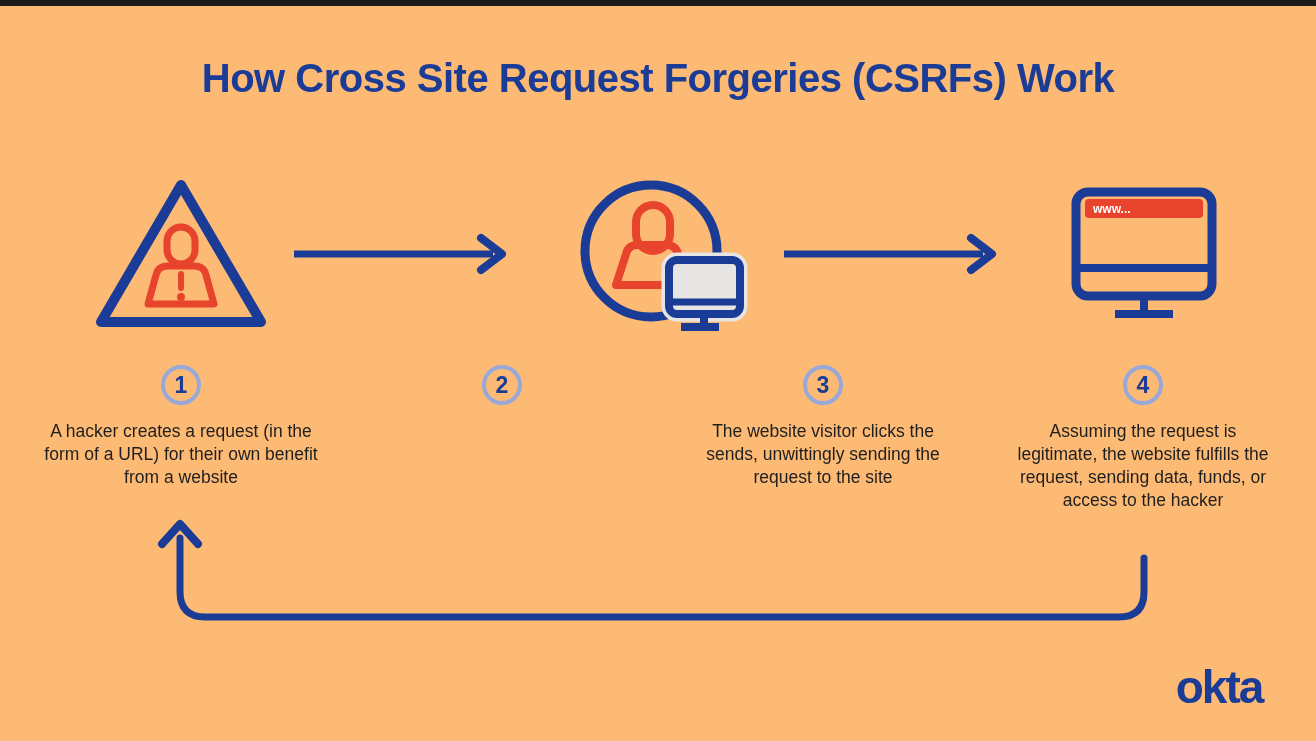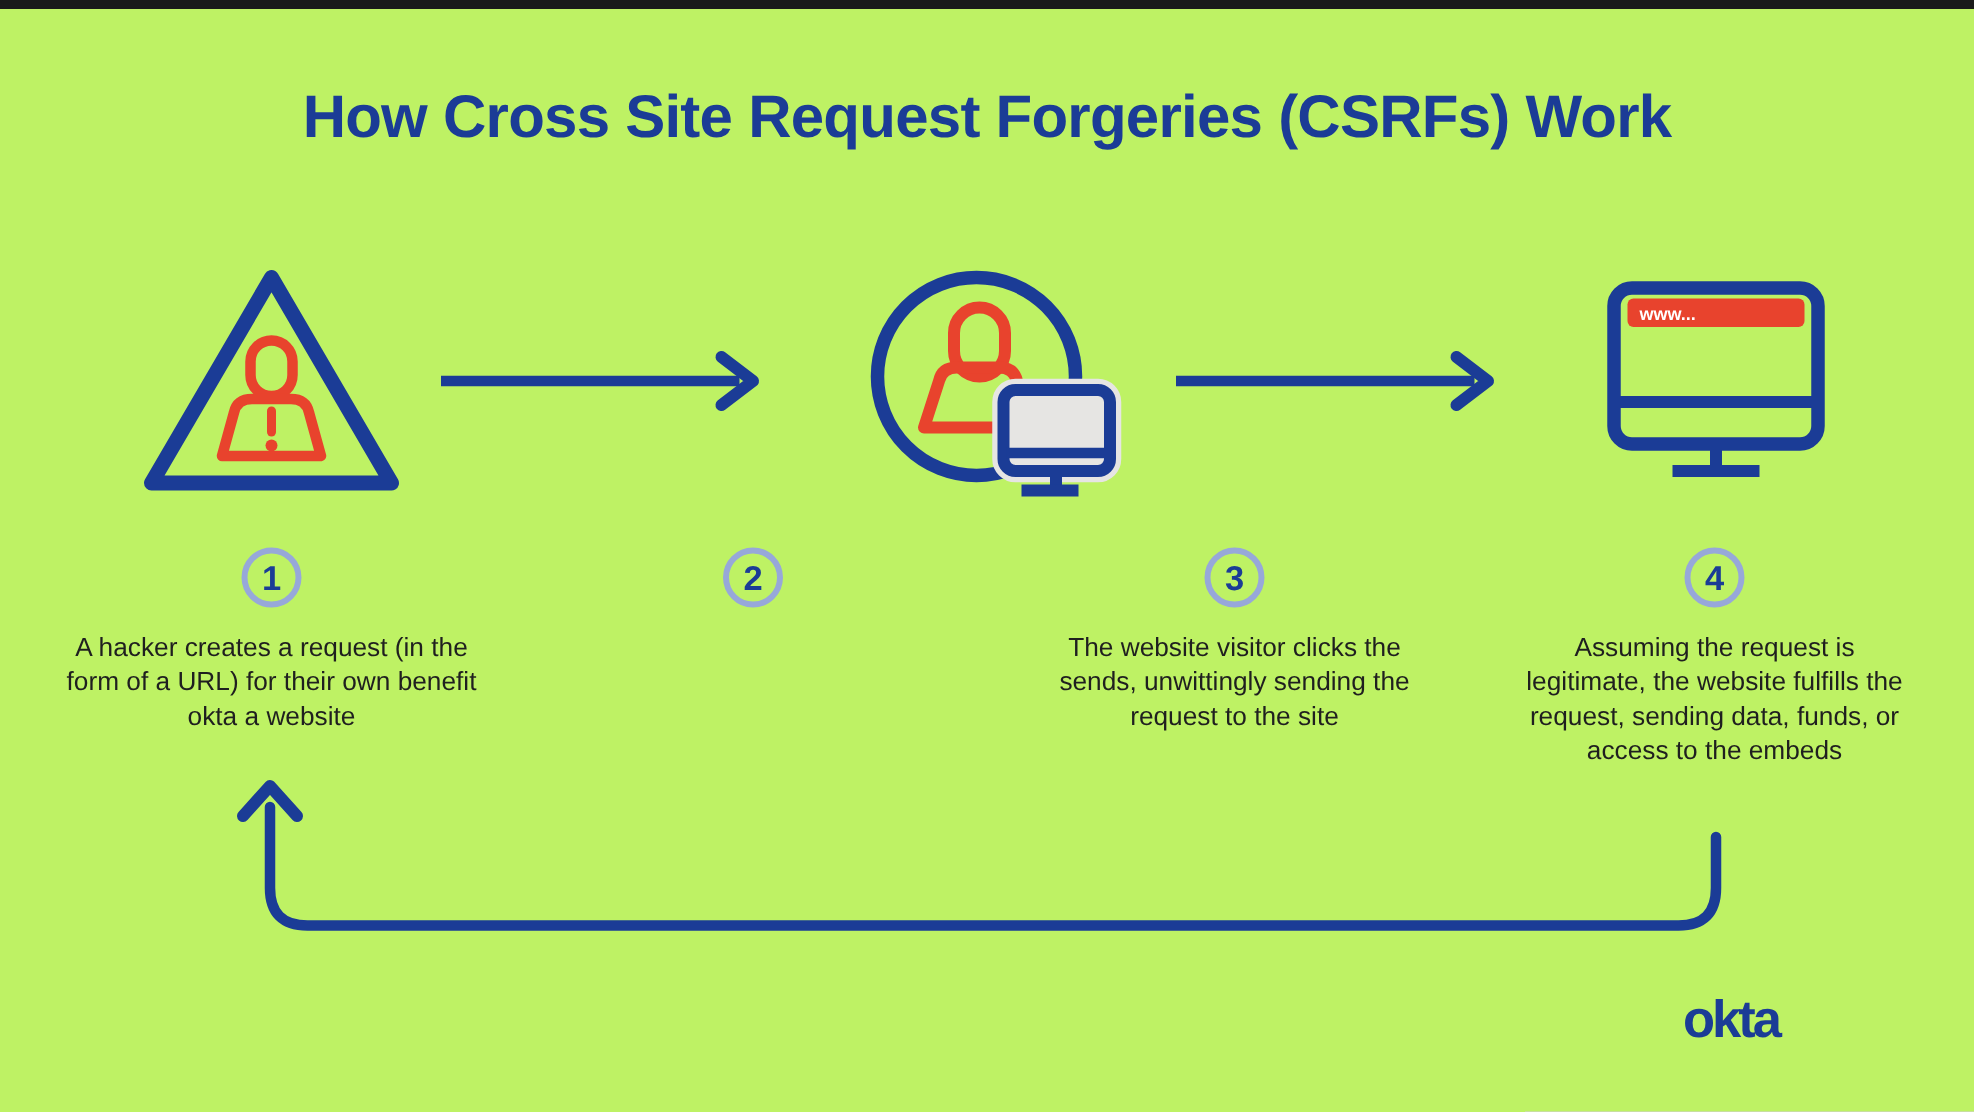--- a/index.html
+++ b/index.html
@@ -1,21 +1,21 @@
 <!DOCTYPE html>
 <html><head>
 <meta charset="utf-8">
 <style>
   * { margin: 0; padding: 0; box-sizing: border-box; }
   html, body { background: #cfcfcf; }
   .canvas {
     position: relative;
     width: 1316px;
     height: 741px;
-    background: #bef264;
+    background: #fdba74;
     overflow: hidden;
     font-family: "Liberation Sans", sans-serif;
   }
   .topbar {
     position: absolute; left: 0; top: 0;
     width: 100%; height: 6px;
     background: #1a1a1a;
   }
   .title {
     position: absolute; left: 0; top: 56px;
@@ -40,24 +40,24 @@
   .step-text {
     position: absolute;
     top: 420px;
     text-align: center;
     font-size: 17.5px;
     line-height: 23px;
     color: #1f1f1f;
   }
   .logo {
     position: absolute;
-    left: 1094px; top: 660px;
+    left: 1159px; top: 660px;
     width: 120px;
     text-align: center;
-    font-size: 35px;
+    font-size: 46px;
     font-weight: bold;
     letter-spacing: -2px;
     color: #1b3c96;
   }
 </style>
 </head>
 <body>
 
 <div class="canvas">
 
@@ -119,23 +119,23 @@
   <div class="num-circle" style="left:482px; top:365px;">
       <span>2</span>
     </div>
   <div class="num-circle" style="left:803px; top:365px;">
       <span>3</span>
     </div>
   <div class="num-circle" style="left:1123px; top:365px;">
       <span>4</span>
     </div>
 
-  <p class="step-text" style="left:44px;  width:274px;">A hacker creates a request (in the form of a URL) for their own benefit okta a website</p>
+  <p class="step-text" style="left:44px;  width:274px;">A hacker creates a request (in the form of a URL) for their own benefit from a website</p>
   <p class="step-text" style="left:686px; width:274px;">The website visitor clicks the sends, unwittingly sending the request to the site</p>
-  <p class="step-text" style="left:1010px; width:266px;">Assuming the request is legitimate, the website fulfills the request, sending data, funds, or access to the embeds</p>
+  <p class="step-text" style="left:1010px; width:266px;">Assuming the request is legitimate, the website fulfills the request, sending data, funds, or access to the hacker</p>
 
   <div class="arrow-box" style="left:150px; top:512px;">
     <svg width="1010" height="118" viewBox="0 0 1010 118">
       <path d="M 994 46 L 994 80 Q 994 105 969 105 L 55 105 Q 30 105 30 80 L 30 26" fill="none" stroke="#1b3c96" stroke-width="7" stroke-linecap="round"></path>
       <polyline points="12,32 30,12 48,32" fill="none" stroke="#1b3c96" stroke-width="8" stroke-linecap="round" stroke-linejoin="round"></polyline>
     </svg>
   </div>
 
   <div class="logo">okta</div>
 

